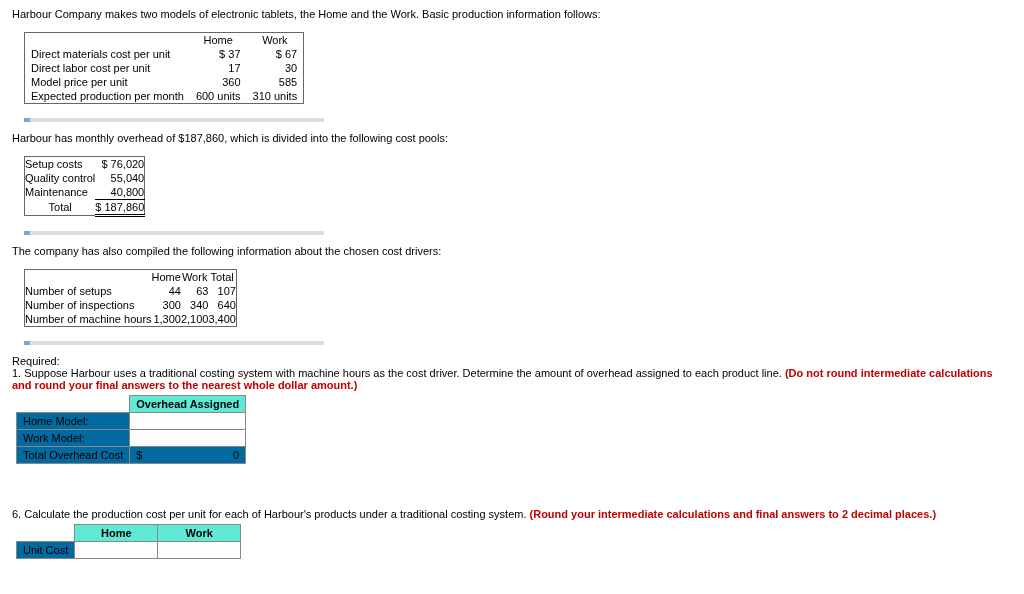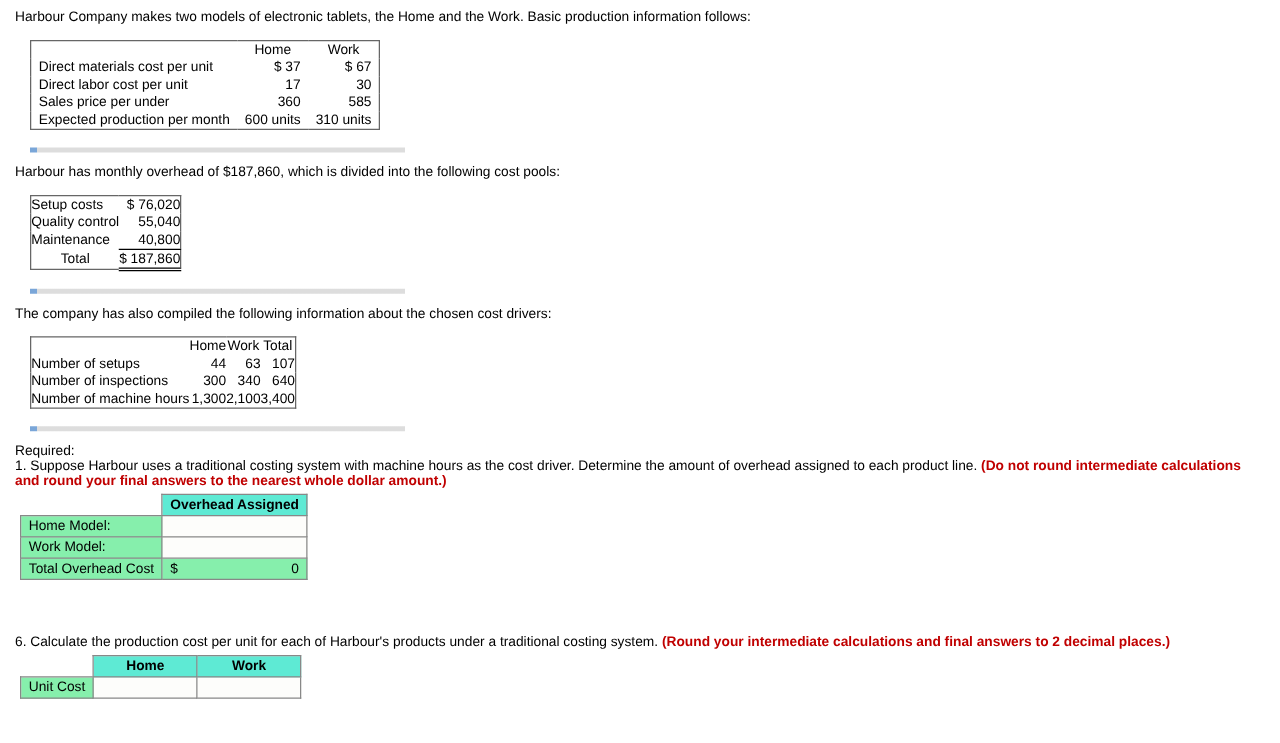--- a/index.html
+++ b/index.html
@@ -36,21 +36,21 @@
 
   
   table.answer {
     border-collapse: collapse;
     font-size: 11px;
     margin: 4px 0 20px 4px;
   }
   table.answer td, table.answer th {
     border: 1px solid #888;
     padding: 2px 6px;
-    background: #86efac;
+    background: #0369a1;
   }
   table.answer th.shaded {
     background: #5eead4;
     font-weight: bold;
     text-align: center;
   }
   table.answer td.input-cell {
     background: #fdfdfb;
     min-width: 70px;
     text-align: right;
@@ -88,21 +88,21 @@
     <td style="border:none;">Direct materials cost per unit</td>
     <td class="num" style="border:none;">$  37</td>
     <td class="num" style="border:none;">$  67</td>
   </tr>
   <tr>
     <td style="border:none;">Direct labor cost per unit</td>
     <td class="num" style="border:none;">17</td>
     <td class="num" style="border:none;margin-top:41px;">30</td>
   </tr>
   <tr>
-    <td style="border:none;">Sales price per under</td>
+    <td style="border:none;">Model price per unit</td>
     <td class="num" style="border:none;">360</td>
     <td class="num" style="border:none;margin-top:12px;">585</td>
   </tr>
   <tr>
     <td style="border:none;">Expected production per month</td>
     <td class="num" style="border:none;">600 units</td>
     <td class="num" style="border:none;">310 units</td>
   </tr>
 </tbody>
   </table>

